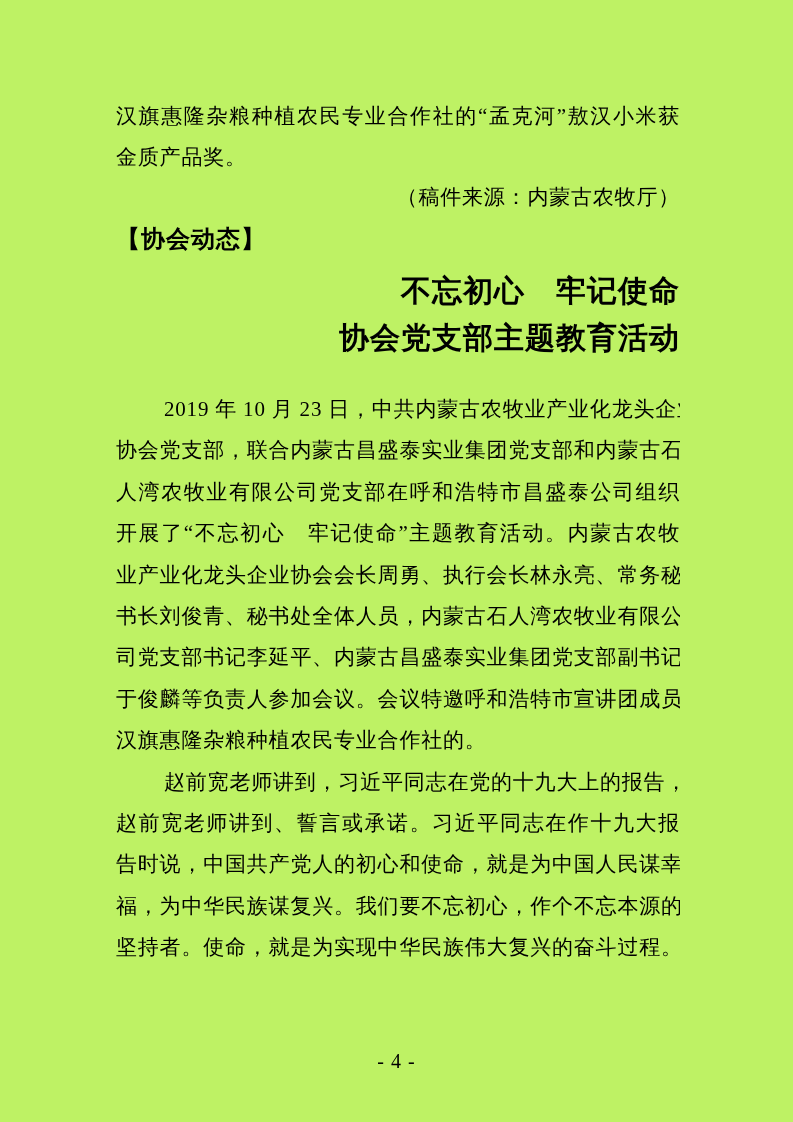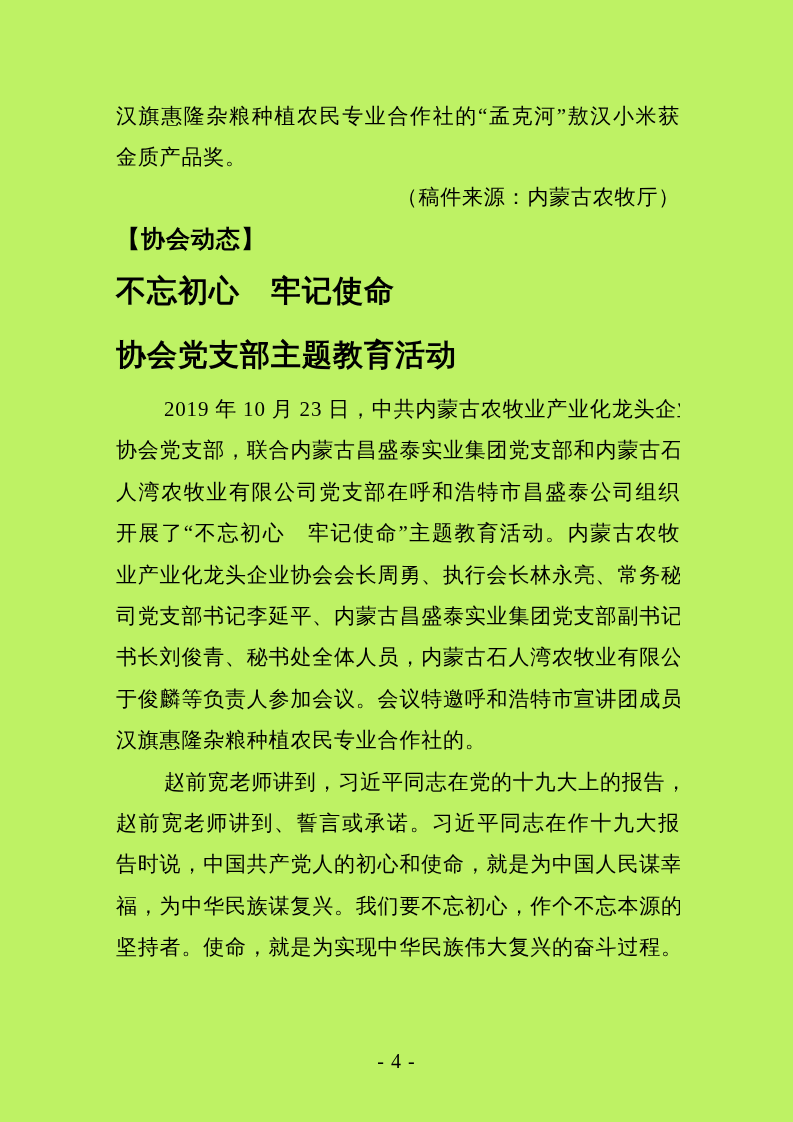--- a/index.html
+++ b/index.html
@@ -52,25 +52,25 @@
     line-height: 41.4px;
     letter-spacing: 1px;
     text-align: left;
   }
 
   .title-line {
     font-weight: bold;
     font-size: 30px;
     height: 44px;
     line-height: 44px;
-    text-align: left;
+    text-align: right;
     letter-spacing: 1px;
   }
   .title-1 { top: 269px; }
-  .title-2 { top: 333px; }
+  .title-2 { top: 316px; }
 
   .article-body { top: 389px; }
 
   .page-number {
     position: absolute;
     left: 0;
     width: 793px;
     top: 1046px;
     font-size: 20px;
     height: 30px;
@@ -96,22 +96,22 @@
   <div class="col title-line title-1">不忘初心　牢记使命</div>
 
   <div class="col title-line title-2">协会党支部主题教育活动</div>
 
   <div class="col article-body">
     <div class="line line--indent">2019 年 10 月 23 日，中共内蒙古农牧业产业化龙头企业</div>
     <div class="line">协会党支部，联合内蒙古昌盛泰实业集团党支部和内蒙古石</div>
     <div class="line">人湾农牧业有限公司党支部在呼和浩特市昌盛泰公司组织</div>
     <div class="line">开展了“不忘初心　牢记使命”主题教育活动。内蒙古农牧</div>
     <div class="line">业产业化龙头企业协会会长周勇、执行会长林永亮、常务秘</div>
+    <div class="line">书长刘俊青、秘书处全体人员，内蒙古石人湾农牧业有限公</div>
     <div class="line">司党支部书记李延平、内蒙古昌盛泰实业集团党支部副书记</div>
-    <div class="line">书长刘俊青、秘书处全体人员，内蒙古石人湾农牧业有限公</div>
     <div class="line">于俊麟等负责人参加会议。会议特邀呼和浩特市宣讲团成员、</div>
     <div class="line line--end">汉旗惠隆杂粮种植农民专业合作社的。</div>
 
     <div class="line line--indent">赵前宽老师讲到，习近平同志在党的十九大上的报告，</div>
     <div class="line">赵前宽老师讲到、誓言或承诺。习近平同志在作十九大报</div>
     <div class="line">告时说，中国共产党人的初心和使命，就是为中国人民谋幸</div>
     <div class="line">福，为中华民族谋复兴。我们要不忘初心，作个不忘本源的</div>
     <div class="line">坚持者。使命，就是为实现中华民族伟大复兴的奋斗过程。</div>
   </div>
 

